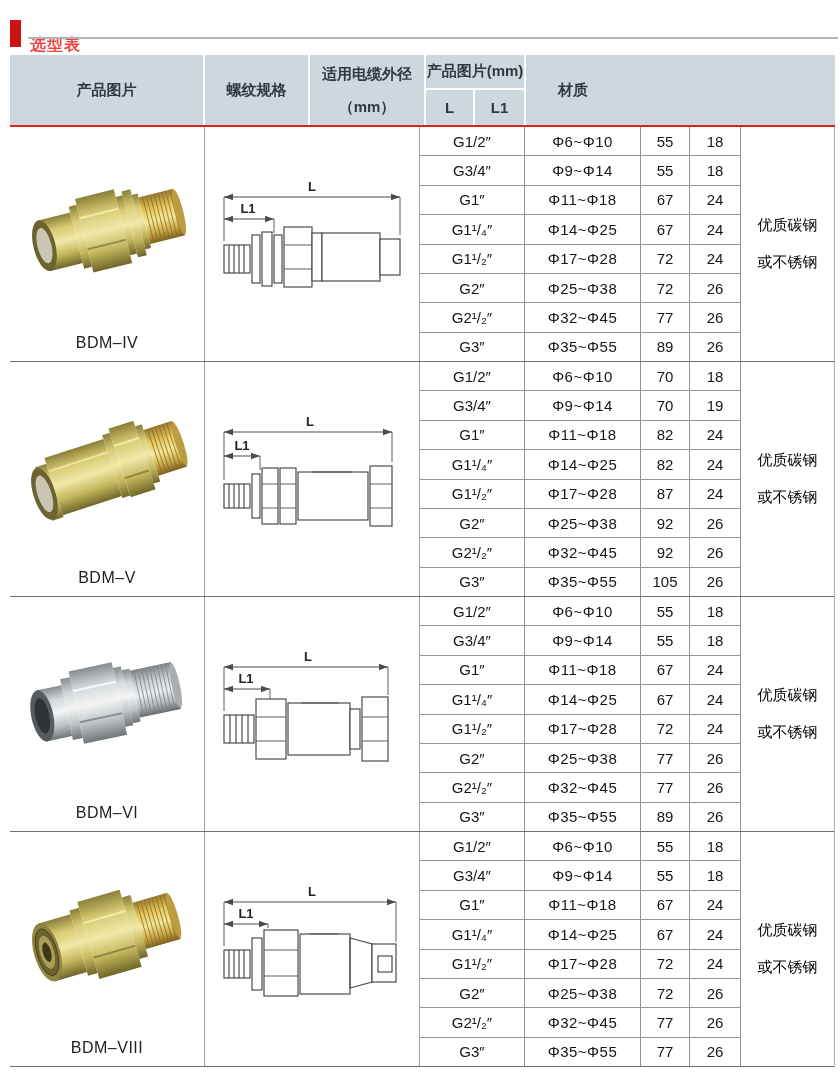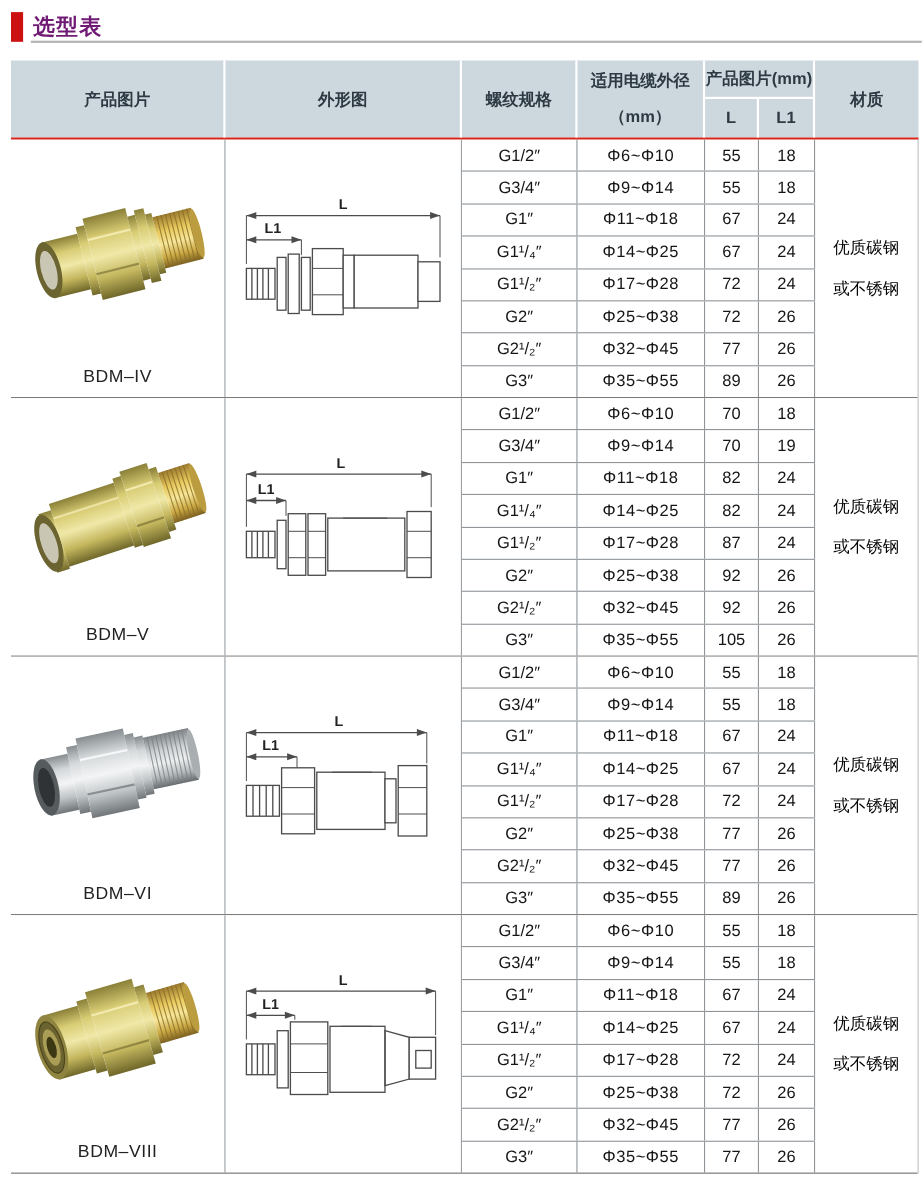--- a/index.html
+++ b/index.html
@@ -4,21 +4,21 @@
 <style>
   * { margin:0; padding:0; box-sizing:border-box; }
   html,body { background:#ffffff; }
   body {
     width:840px; height:1079px; position:relative; overflow:hidden;
     font-family:"Liberation Sans","DejaVu Sans",sans-serif;
   }
   
   .page-title-row { position:absolute; top:11px; left:10px; display:flex; align-items:center; }
   .red-block { width:11px; height:27px; background:#cc1111; }
-  .page-title { margin-left:9px; font-size:20px; font-weight:bold; color:#701a75; letter-spacing:1px; }
+  .page-title { margin-left:9px; font-size:16px; font-weight:bold; color:#ef4444; letter-spacing:1px;margin-top:24px; }
   .title-underline { position:absolute; top:37px; left:28px; width:810px; height:2px; background:#b4b4b4; }
 
   
   .seltable { position:absolute; top:55px; left:10px; width:825px; }
   .thead { display:flex; height:70px; background:#ccd7de; color:#2e3a43; font-weight:bold; font-size:15px; }
   .th { display:flex; align-items:center; justify-content:center; border-right:2px solid #ffffff; text-align:center; }
   .th.product { width:195px; }
   .th.outline { width:215px; }
   .th.thread  { width:105px; }
   .th.cable   { width:116px; flex-direction:column; line-height:1.4;gap:12px; }
@@ -62,21 +62,20 @@
 
 <div class="page-title-row">
   <div class="red-block"></div>
   <div class="page-title">选型表</div>
 </div>
 <div class="title-underline"></div>
 
 <div class="seltable">
   <div class="thead">
     <div class="th product">产品图片</div>
-    <div class="th outline">外形图</div>
     <div class="th thread">螺纹规格</div>
     <div class="th cable">
       <span>适用电缆外径</span>
       <span>（mm）</span>
     </div>
     <div class="th-dims">
       <div class="th-dims-top">产品图片(mm)</div>
       <div class="th-dims-bottom">
         <div class="th-l">L</div>
         <div class="th-l1">L1</div>

